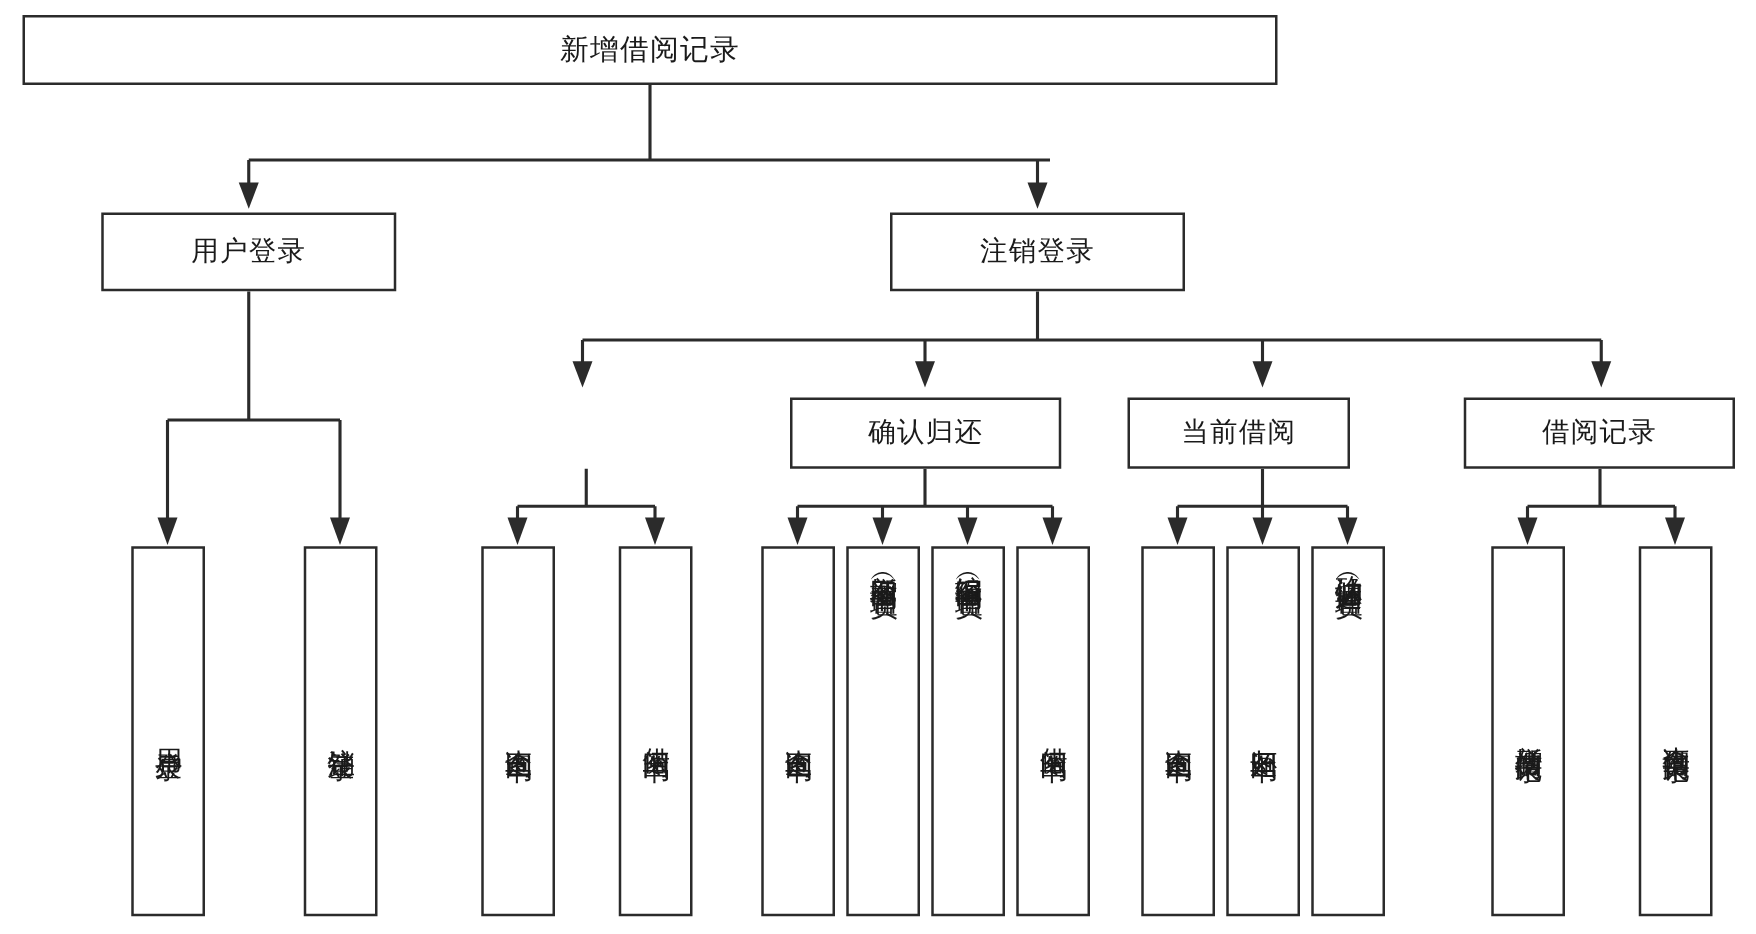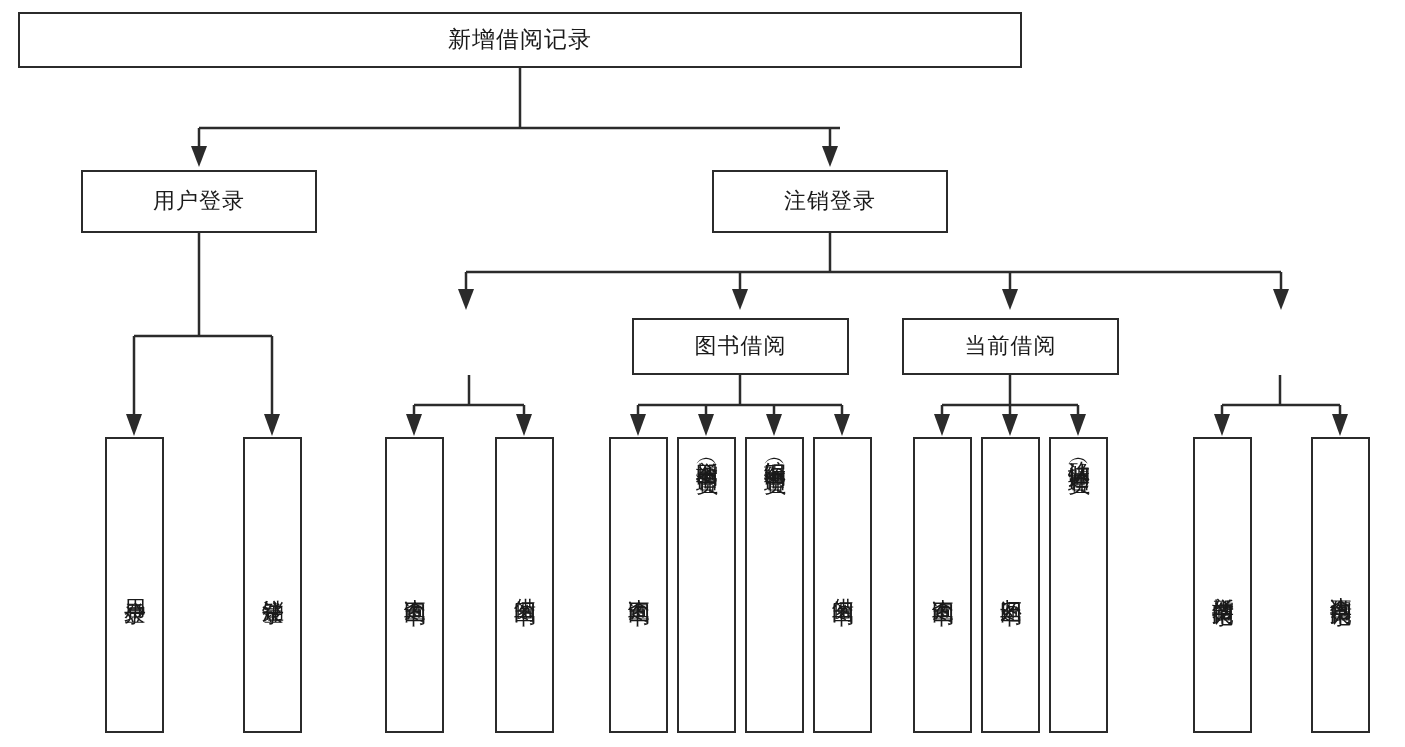--- a/index.html
+++ b/index.html
@@ -151,24 +151,27 @@
   </div>
 
   <div class="node node-h" style="left:81px; top:170px; width:236px; height:63px;">
     <span class="label">用户登录</span>
   </div>
   <div class="node node-h" style="left:712px; top:170px; width:236px; height:63px;">
     <span class="label">注销登录</span>
   </div>
 
   <div class="node node-h" style="left:632px; top:318px; width:217px; height:57px;">
-    <span class="label">图书借阅</span>
-  </div>
-  <div class="node node-h" style="left:902px; top:318px; width:217px; height:57px;">
+    <span class="label">确认归还</span>
+  </div>
+  <div class="node node-h" style="left:902px; top:318px; width:178px; height:57px;">
     <span class="label">当前借阅</span>
+  </div>
+  <div class="node node-h" style="left:1171px; top:318px; width:217px; height:57px;">
+    <span class="label">借阅记录</span>
   </div>
 
   <div class="node node-v centered" style="left:105px; top:437px; width:59px; height:296px;">
     <span class="label">用户登录</span>
   </div>
   <div class="node node-v centered" style="left:243px; top:437px; width:59px; height:296px;">
     <span class="label">注销登录</span>
   </div>
 
   <div class="node node-v centered" style="left:385px; top:437px; width:59px; height:296px;">

